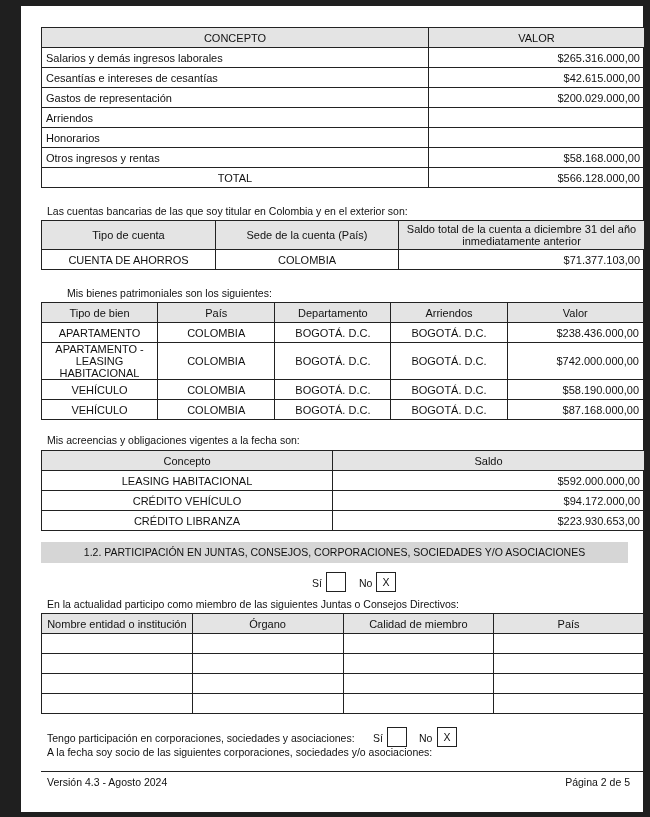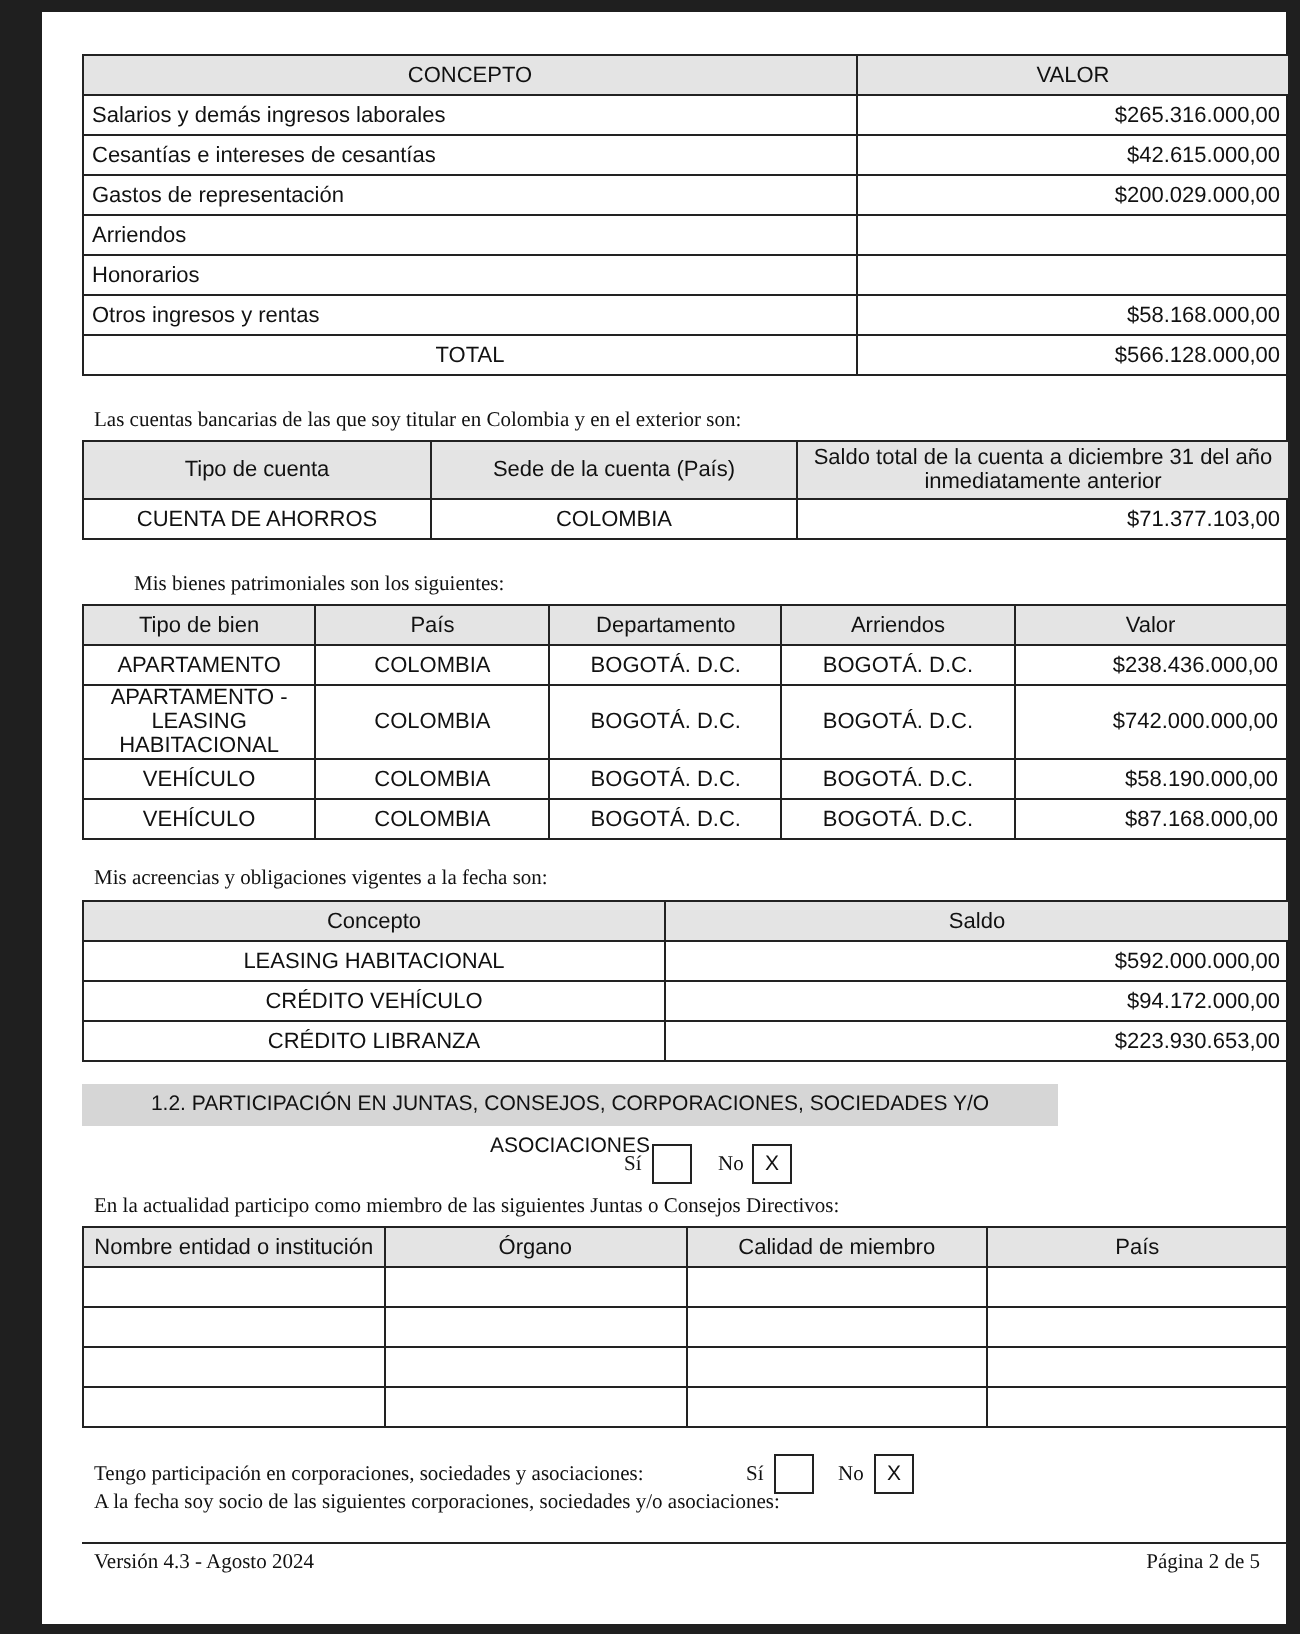--- a/index.html
+++ b/index.html
@@ -6,22 +6,22 @@
   body { width:650px; height:817px; background:#1f1f1f; position:relative; overflow:hidden;
          font-family:"Liberation Sans", sans-serif; color:#111; }
   .page { position:absolute; left:21px; top:6px; width:622px; height:806px; background:#fff; }
   table { border-collapse:collapse; table-layout:fixed; position:absolute; font-size:11px; }
   td, th { border:1.5px solid #222; padding:0 4px; height:19px; font-weight:normal; overflow:hidden; white-space:nowrap; }
   th { background:#e4e4e4; text-align:center; }
   td.l { text-align:left; }
   td.c { text-align:center; }
   td.r { text-align:right; }
   .wrap { white-space:normal; line-height:12px; }
-  .label { position:absolute; font-size:10.5px; white-space:nowrap;font-family:Liberation Serif, serif; }
-  .section { position:absolute; left:20px; width:488px; height:21px; background:#d6d6d6;
+  .label { position:absolute; font-size:10.5px; white-space:nowrap; }
+  .section { position:absolute; left:20px; width:587px; height:21px; background:#d6d6d6;
              font-size:10.5px; text-align:center; line-height:21px; }
   .box { position:absolute; width:20px; height:20px; border:1.5px solid #222; box-sizing:border-box;
          font-size:10.5px; text-align:center; line-height:18px; }
   .rule { position:absolute; left:20px; width:603px; height:0; border-top:1.5px solid #222; }
 </style>
 </head>
 <body>
 
 <div class="page">
 

